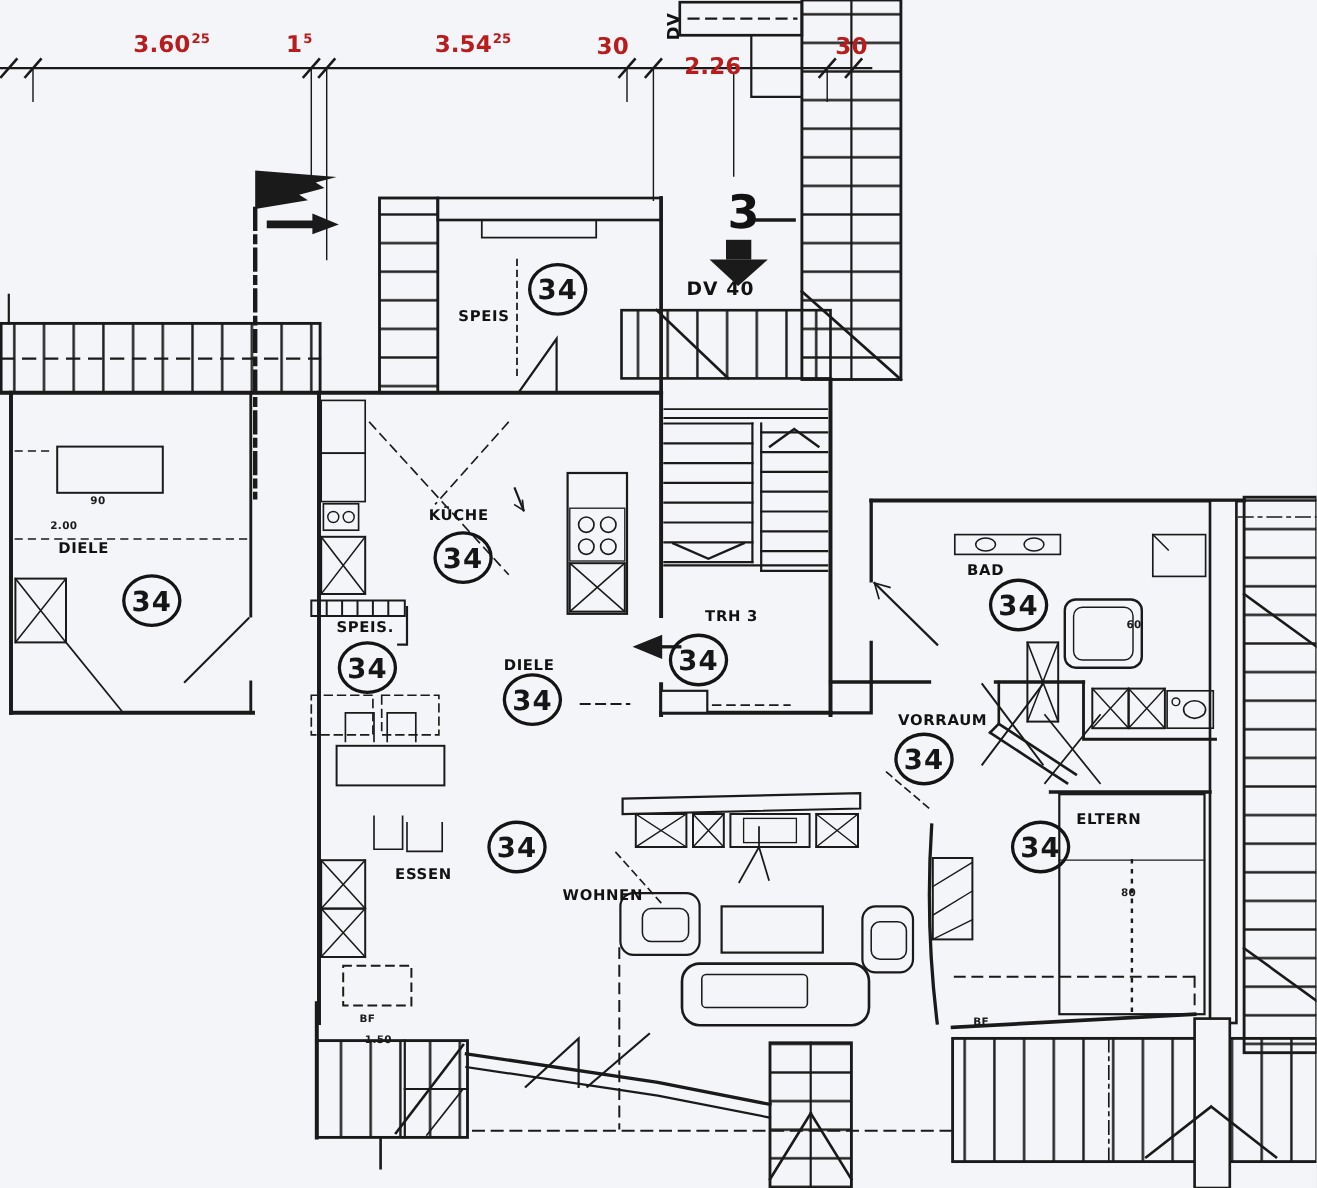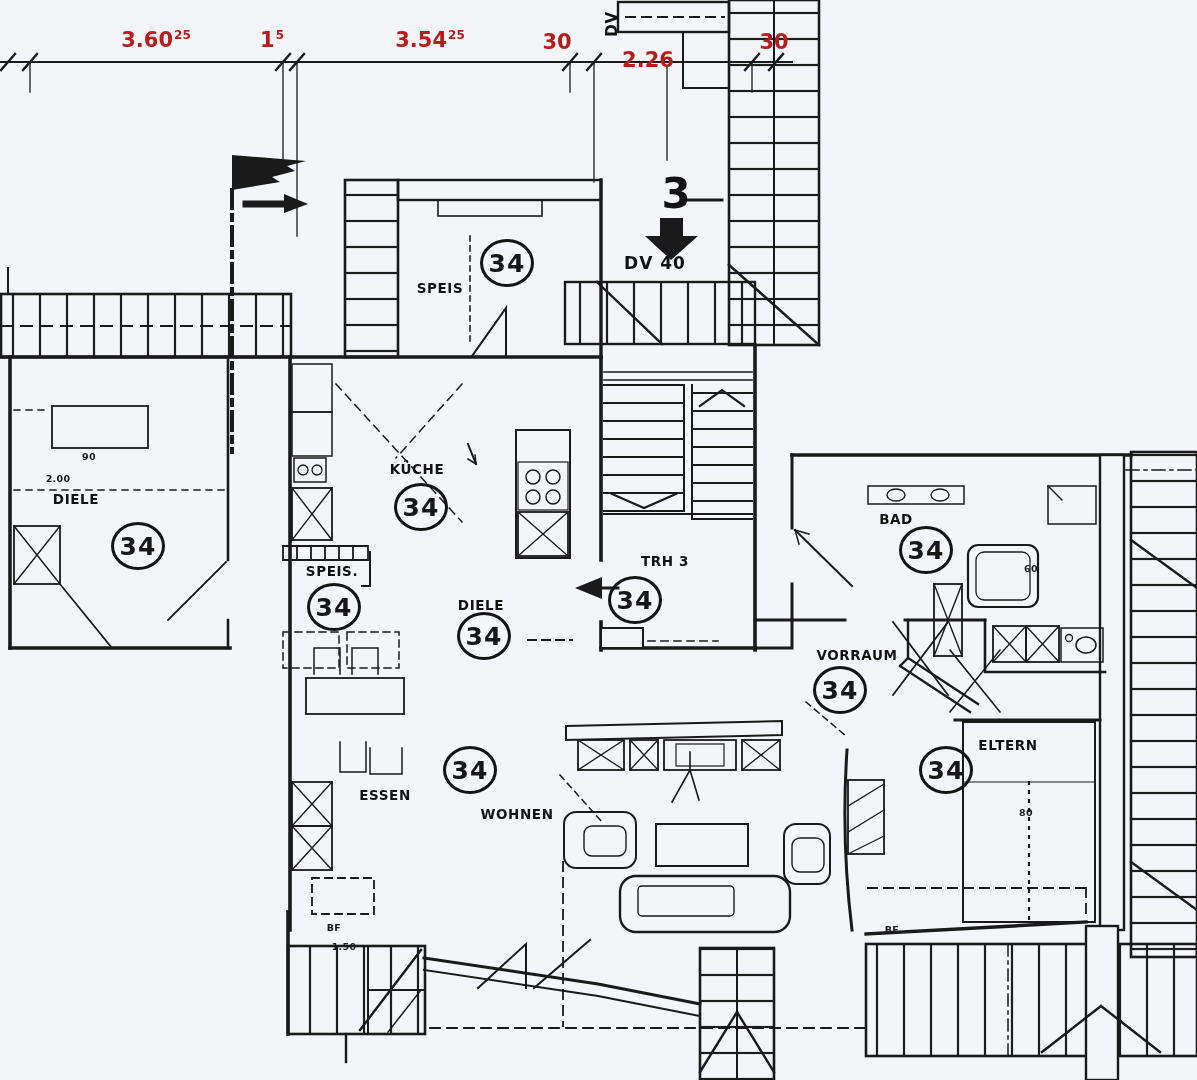--- a/index.html
+++ b/index.html
@@ -254,21 +254,21 @@
   <span class="lbl" style="left:440px;top:288px">SPEIS</span>
   <span class="lbl" style="left:76px;top:499px">DIELE</span>
   <span class="lbl" style="left:417px;top:469px">KÜCHE</span>
   <span class="lbl" style="left:332px;top:571px">SPEIS.</span>
   <span class="lbl" style="left:481px;top:605px">DIELE</span>
   <span class="lbl" style="left:665px;top:561px">TRH 3</span>
   <span class="lbl" style="left:896px;top:519px">BAD</span>
   <span class="lbl" style="left:857px;top:655px">VORRAUM</span>
   <span class="lbl" style="left:1008px;top:745px">ELTERN</span>
   <span class="lbl" style="left:385px;top:795px">ESSEN</span>
-  <span class="lbl" style="left:517px;top:814px">WOHNEN</span>
+  <span class="lbl" style="left:548px;top:814px">WOHNEN</span>
 
   <span class="circle" style="left:507px;top:263px">34</span>
   <span class="circle" style="left:138px;top:546px">34</span>
   <span class="circle" style="left:421px;top:507px">34</span>
   <span class="circle" style="left:334px;top:607px">34</span>
   <span class="circle" style="left:484px;top:636px">34</span>
   <span class="circle" style="left:635px;top:600px">34</span>
   <span class="circle" style="left:926px;top:550px">34</span>
   <span class="circle" style="left:840px;top:690px">34</span>
   <span class="circle" style="left:946px;top:770px">34</span>

